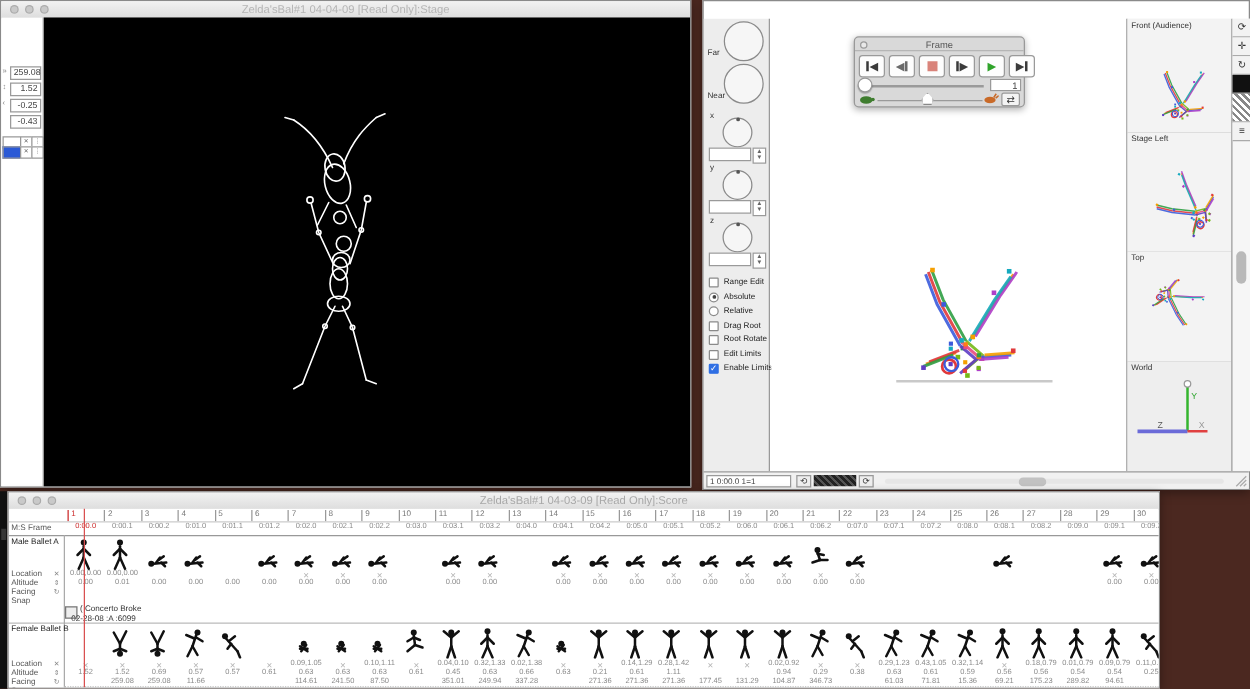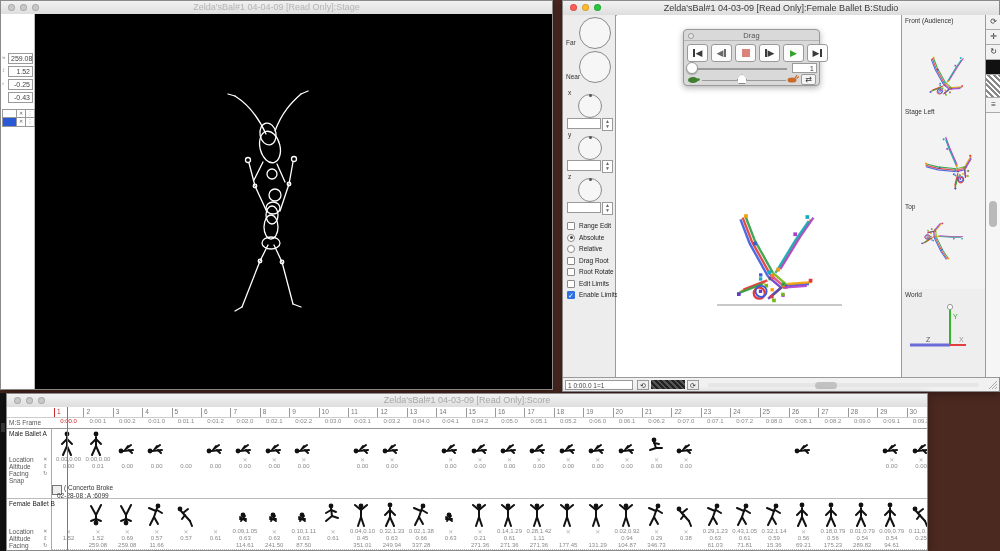--- a/index.html
+++ b/index.html
@@ -90,28 +90,20 @@
         <circle cx="225" cy="247" r="1.8"></circle>
           <circle cx="247" cy="248" r="1.8"></circle>
         <circle cx="220" cy="172" r="1.8"></circle>
           <circle cx="254" cy="170" r="1.8"></circle>
       </g>
     </svg>
   </div>
 </div>
 
 <div class="win" id="studio-win" style="left:562px;top:0;width:438px;height:392px">
-  <div class="tbar" style="height:14px">
-    <div class="lights">
-      <div class="lt" style="background:#ff5f57"></div>
-      <div class="lt" style="background:#febc2e"></div>
-      <div class="lt" style="background:#28c840"></div>
-    </div>
-    <div class="ttl" style="color:#3a3a3a;top:2px">Zelda'sBal#1 04-03-09 [Read Only]:Female Ballet B:Studio</div>
-  </div>
 
   <div class="abs" id="studio-sidebar" style="left:0;top:14px;width:53px;bottom:14px;background:#ededed;border-right:1px solid #9a9a9a">
     <div class="rowlab" style="left:3px;top:24px">Far</div>
     <div class="dial" style="left:16px;top:2px;width:30px;height:30px"></div>
     <div class="rowlab" style="left:3px;top:58px">Near</div>
     <div class="dial" style="left:16px;top:36px;width:30px;height:30px"></div>
     <div id="axis-groups">
         <div class="rowlab" style="left: 5px; top: 74px;">x</div>
         <div class="dial" style="left: 15px; top: 79px; width: 22px; height: 22px;">
           <div class="dot" style="left: 9.5px; top: -1.5px;"></div>
@@ -192,21 +184,21 @@
           <rect x="35.920227818000534" y="49.71642177684623" width="1.8" height="1.8" fill="#74b816"></rect>
           <rect x="23.78703076492947" y="48.07022395471889" width="1.8" height="1.8" fill="#5f3dc4"></rect>
           <rect x="30.352958814647703" y="39.492415317514244" width="1.8" height="1.8" fill="#fd7e14"></rect>
           <circle cx="24" cy="50" r="3" fill="none" stroke="#e0393c" stroke-width="1.2"></circle>
           <circle cx="25" cy="49" r="3" fill="none" stroke="#3b5bdb" stroke-width="1"></circle>
         </svg></div>
 
     <div class="abs" id="play-panel" style="left:66px;top:14px;width:137px;height:57px;background:#d9d9d9;border:1px solid #999;border-radius:4px;box-shadow:0 2px 6px rgba(0,0,0,.3)">
       <div class="abs" style="left:0;top:0;right:0;height:11px;border-bottom:1px solid #b5b5b5">
         <div class="abs" style="left:4px;top:2.5px;width:6px;height:6px;border:1px solid #9a9a9a;border-radius:50%;background:#e8e8e8"></div>
-        <div class="abs" style="left:0;right:0;top:1px;text-align:center;font-size:7.5px;color:#555">Drag</div>
+        <div class="abs" style="left:0;right:0;top:1px;text-align:center;font-size:7.5px;color:#555">Frame</div>
       </div>
       <div class="abs" style="left:3px;top:14px;display:flex;gap:3px">
         <div class="pbtn">
             <div class="bar"></div>
             <div class="tri">◀</div>
           </div>
         <div class="pbtn">
             <div class="tri" style="color:#6a6a6a">◀</div>
             <div class="bar" style="background:#6a6a6a"></div>
           </div>

